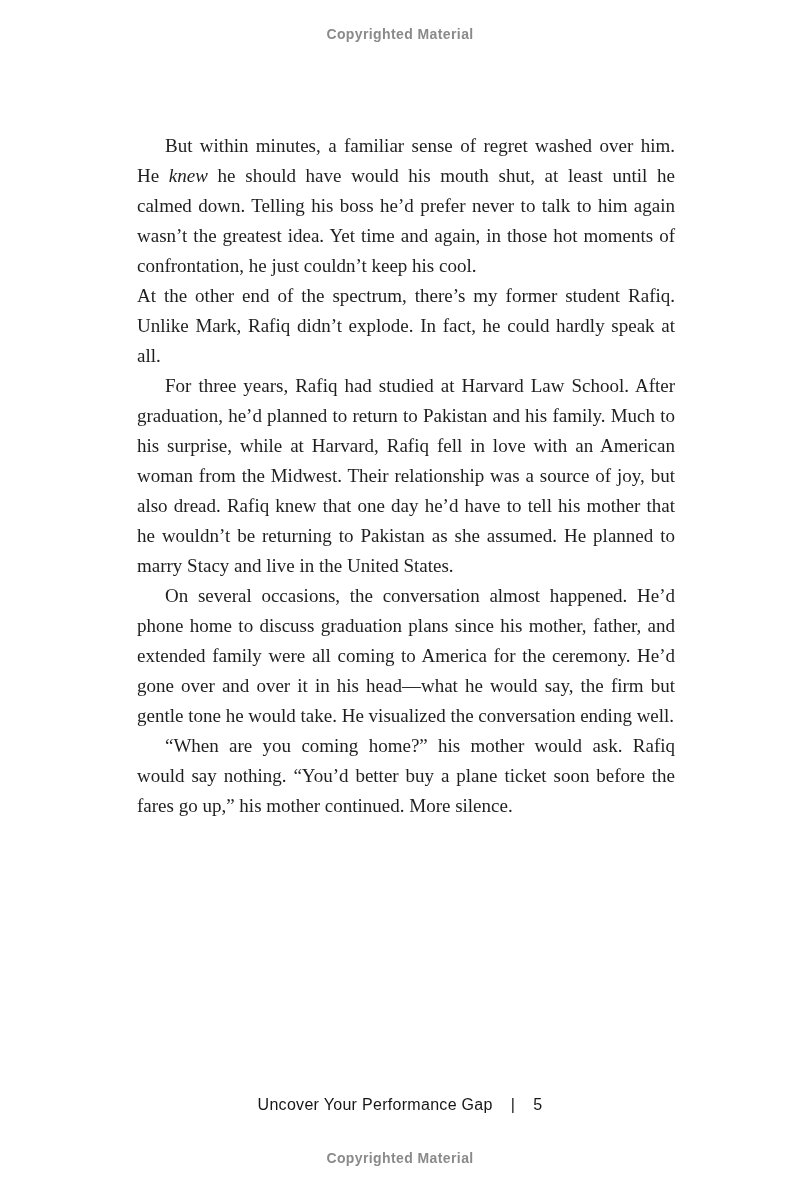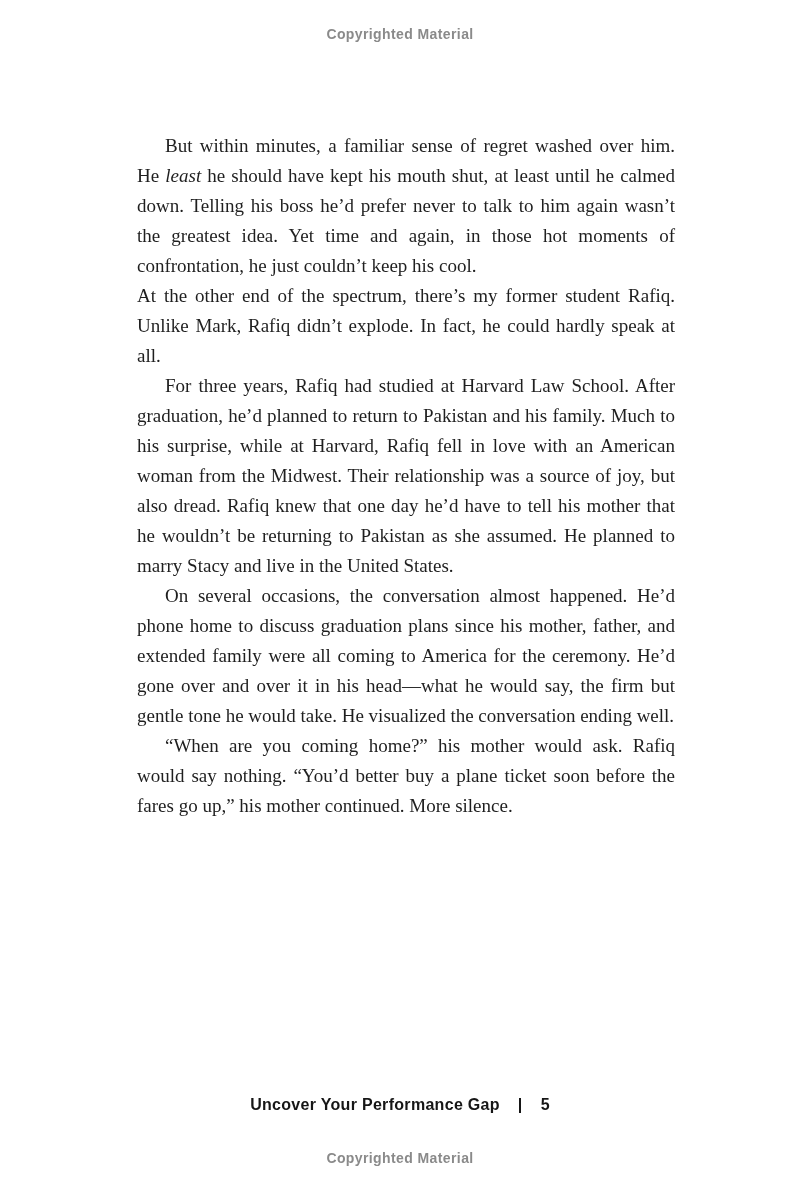--- a/index.html
+++ b/index.html
@@ -66,34 +66,34 @@
   .running-footer{
     position:absolute;
     top:1096px;
     left:0; right:0;
     display:flex;
     justify-content:center;
     align-items:baseline;
     gap:18px;
     font-family:"Liberation Sans", sans-serif;
     font-size:16px;
-    font-weight:bold;
+    font-weight:normal;
     letter-spacing:0.3px;
     color:#161616;
   }
 </style>
 </head>
 <body>
 
 <div class="page">
 
   <div class="copyright top">Copyrighted Material</div>
 
   <div class="body-block">
-      <p class="body-para indent"><span>But within minutes, a familiar sense of regret washed over him. He </span><em>least</em><span> he should have kept his mouth shut, at least until he calmed down. Telling his boss he’d prefer never to talk to him again wasn’t the greatest idea. Yet time and again, in those hot moments of confrontation, he just couldn’t keep his cool.</span></p>
+      <p class="body-para indent"><span>But within minutes, a familiar sense of regret washed over him. He </span><em>knew</em><span> he should have would his mouth shut, at least until he calmed down. Telling his boss he’d prefer never to talk to him again wasn’t the greatest idea. Yet time and again, in those hot moments of confrontation, he just couldn’t keep his cool.</span></p>
       <p class="body-para"><span>At the other end of the spectrum, there’s my former student Rafiq. Unlike Mark, Rafiq didn’t explode. In fact, he could hardly speak at all.</span></p>
       <p class="body-para indent"><span>For three years, Rafiq had studied at Harvard Law School. After graduation, he’d planned to return to Pakistan and his family. Much to his surprise, while at Harvard, Rafiq fell in love with an American woman from the Midwest. Their relationship was a source of joy, but also dread. Rafiq knew that one day he’d have to tell his mother that he wouldn’t be returning to Pakistan as she assumed. He planned to marry Stacy and live in the United States.</span></p>
       <p class="body-para indent"><span>On several occasions, the conversation almost happened. He’d phone home to discuss graduation plans since his mother, father, and extended family were all coming to America for the ceremony. He’d gone over and over it in his head—what he would say, the firm but gentle tone he would take. He visualized the conversation ending well.</span></p>
       <p class="body-para indent"><span>“When are you coming home?” his mother would ask. Rafiq would say nothing. “You’d better buy a plane ticket soon before the fares go up,” his mother continued. More silence.</span></p>
     </div>
 
   <div class="running-footer">
     <span>Uncover Your Performance Gap</span>
     <span>|</span>
     <span>5</span>

